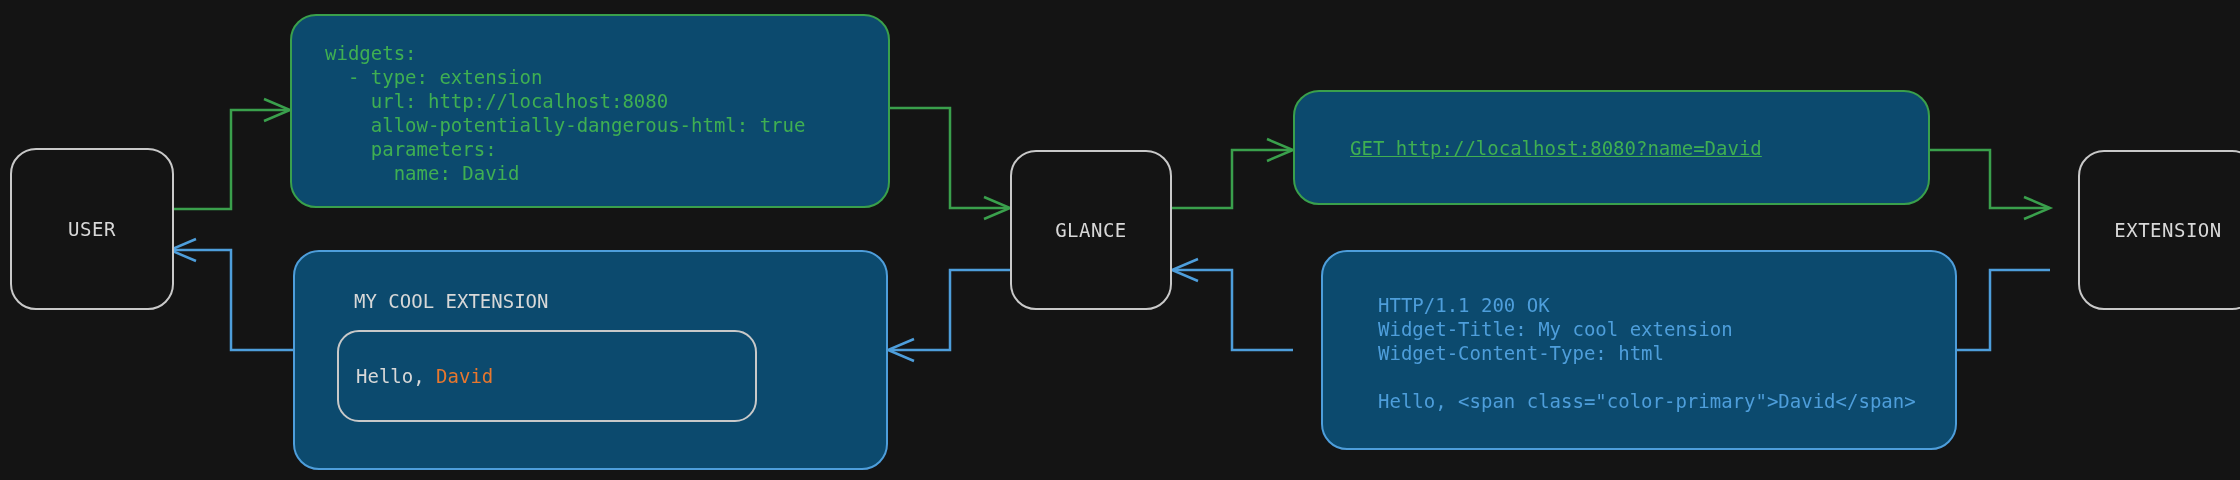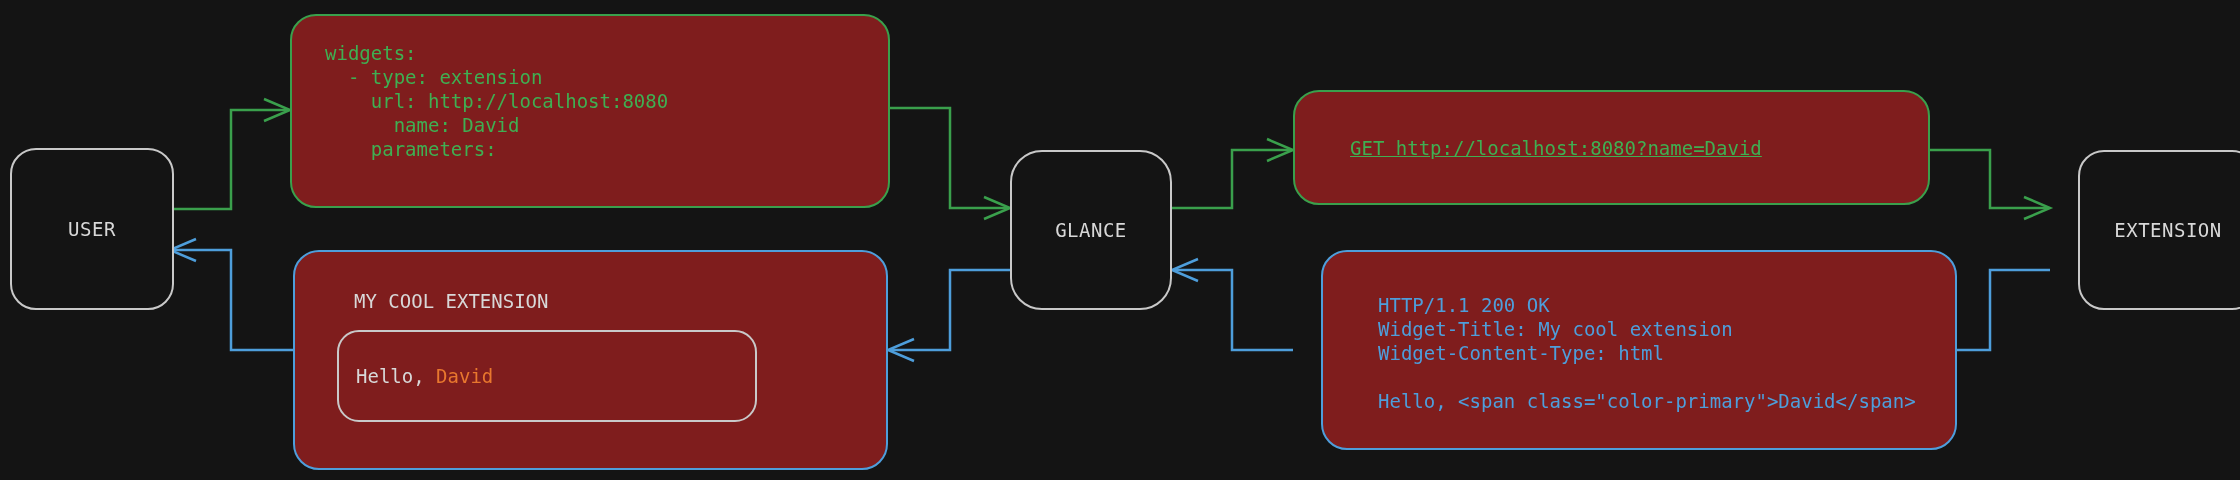--- a/index.html
+++ b/index.html
@@ -31,28 +31,28 @@
     display: flex;
     align-items: center;
     justify-content: center;
     color: #d8d8d8;
     font-size: 19px;
     letter-spacing: 0.5px;
     box-sizing: border-box;
     background: #141414;
   }
   #node-user      { left: 10px;   top: 148px; width: 164px; height: 162px; }
-  #node-glance    { left: 1010px; top: 150px; width: 162px; height: 160px; border-radius: 32px; }
+  #node-glance    { left: 1010px; top: 150px; width: 162px; height: 160px; }
   #node-extension { left: 2050px; top: 150px; width: 180px; height: 160px; margin-left: 28px; }
 
   .code-box {
     position: absolute;
     box-sizing: border-box;
     border-radius: 26px;
-    background: #7f1d1d;
+    background: #0c4a6e;
     font-size: 19px;
   }
   #config-box {
     left: 290px; top: 14px; width: 600px; height: 194px;
     border: 2px solid #3aa04c;
     color: #3faf52;
     padding: 25px 0 0 33px;
   }
   #request-box {
     left: 1293px; top: 90px; width: 637px; height: 115px;
@@ -136,22 +136,23 @@
   </div>
 
   <div class="node" id="node-extension">
     <span>EXTENSION</span>
   </div>
 
   <div class="code-box" id="config-box">
     <div class="code-line">widgets:</div>
     <div class="code-line">  - type: extension</div>
     <div class="code-line">    url: http://localhost:8080</div>
+    <div class="code-line">    allow-potentially-dangerous-html: true</div>
+    <div class="code-line">    parameters:</div>
     <div class="code-line">      name: David</div>
-    <div class="code-line">    parameters:</div>
   </div>
 
   <div class="code-box" id="request-box">
     <div class="code-line">GET http://localhost:8080?name=David</div>
   </div>
 
   <div class="code-box" id="response-box">
     <div class="code-line">HTTP/1.1 200 OK</div>
     <div class="code-line">Widget-Title: My cool extension</div>
     <div class="code-line">Widget-Content-Type: html</div>

